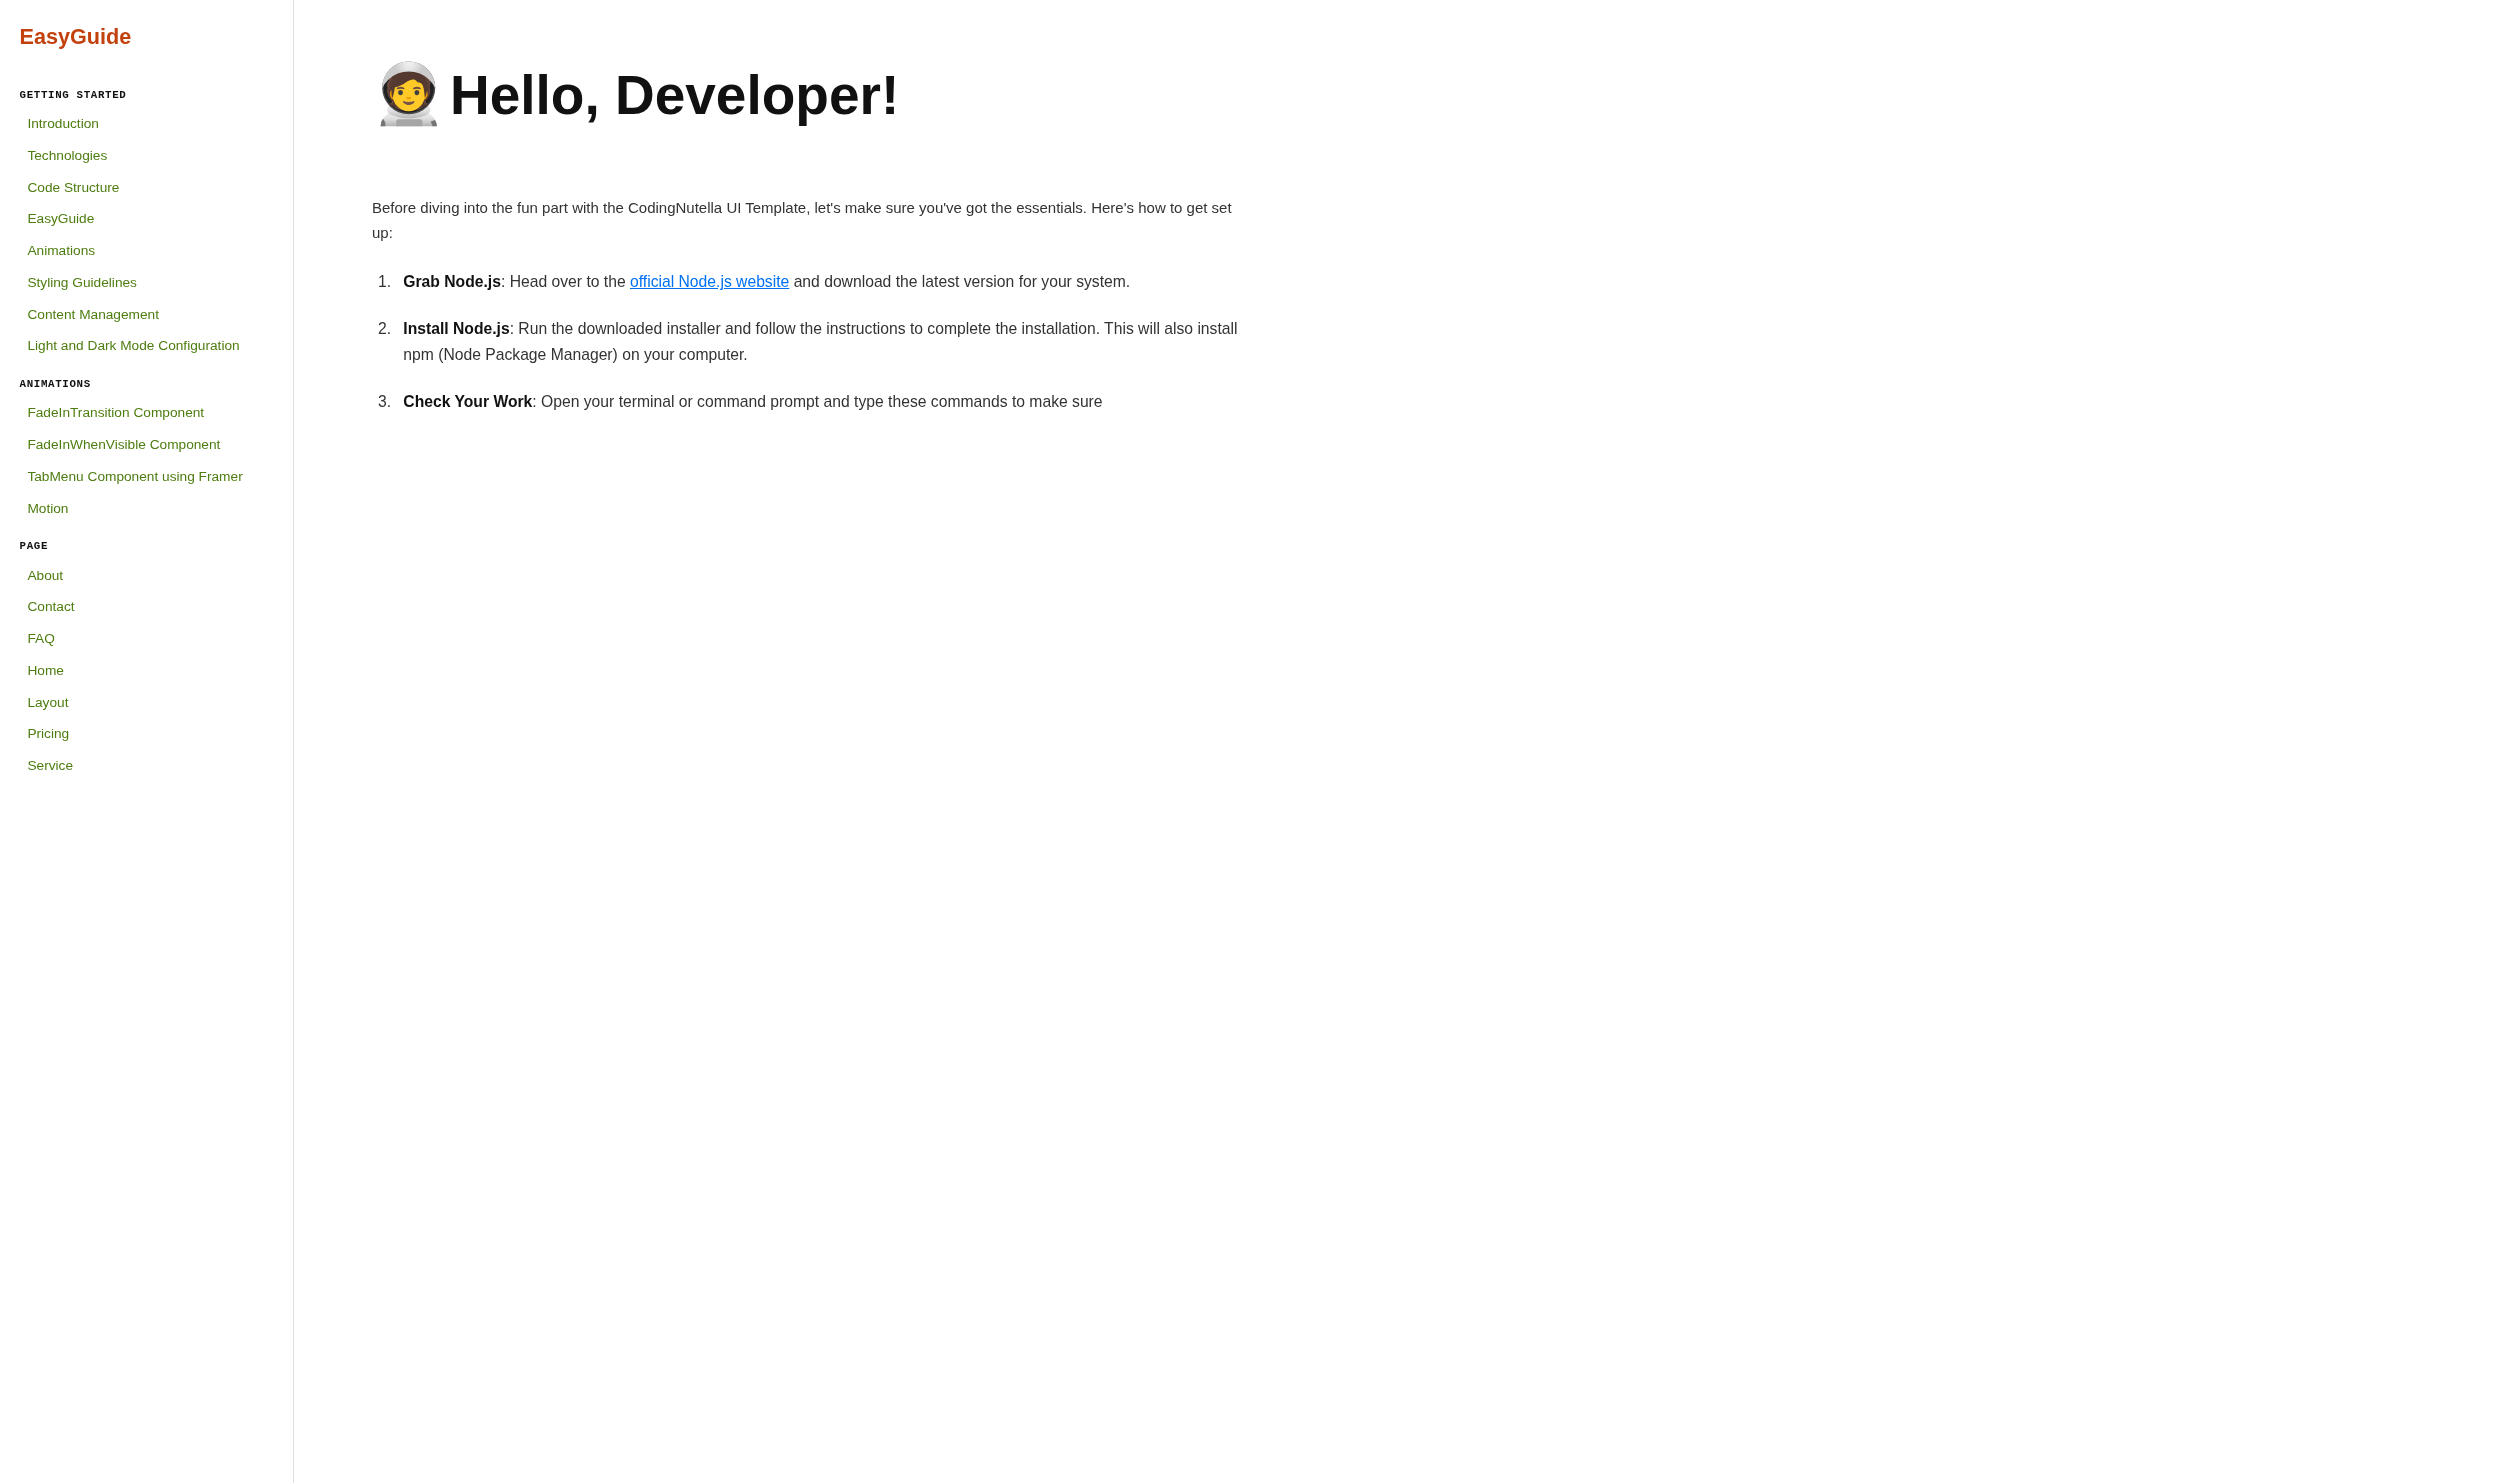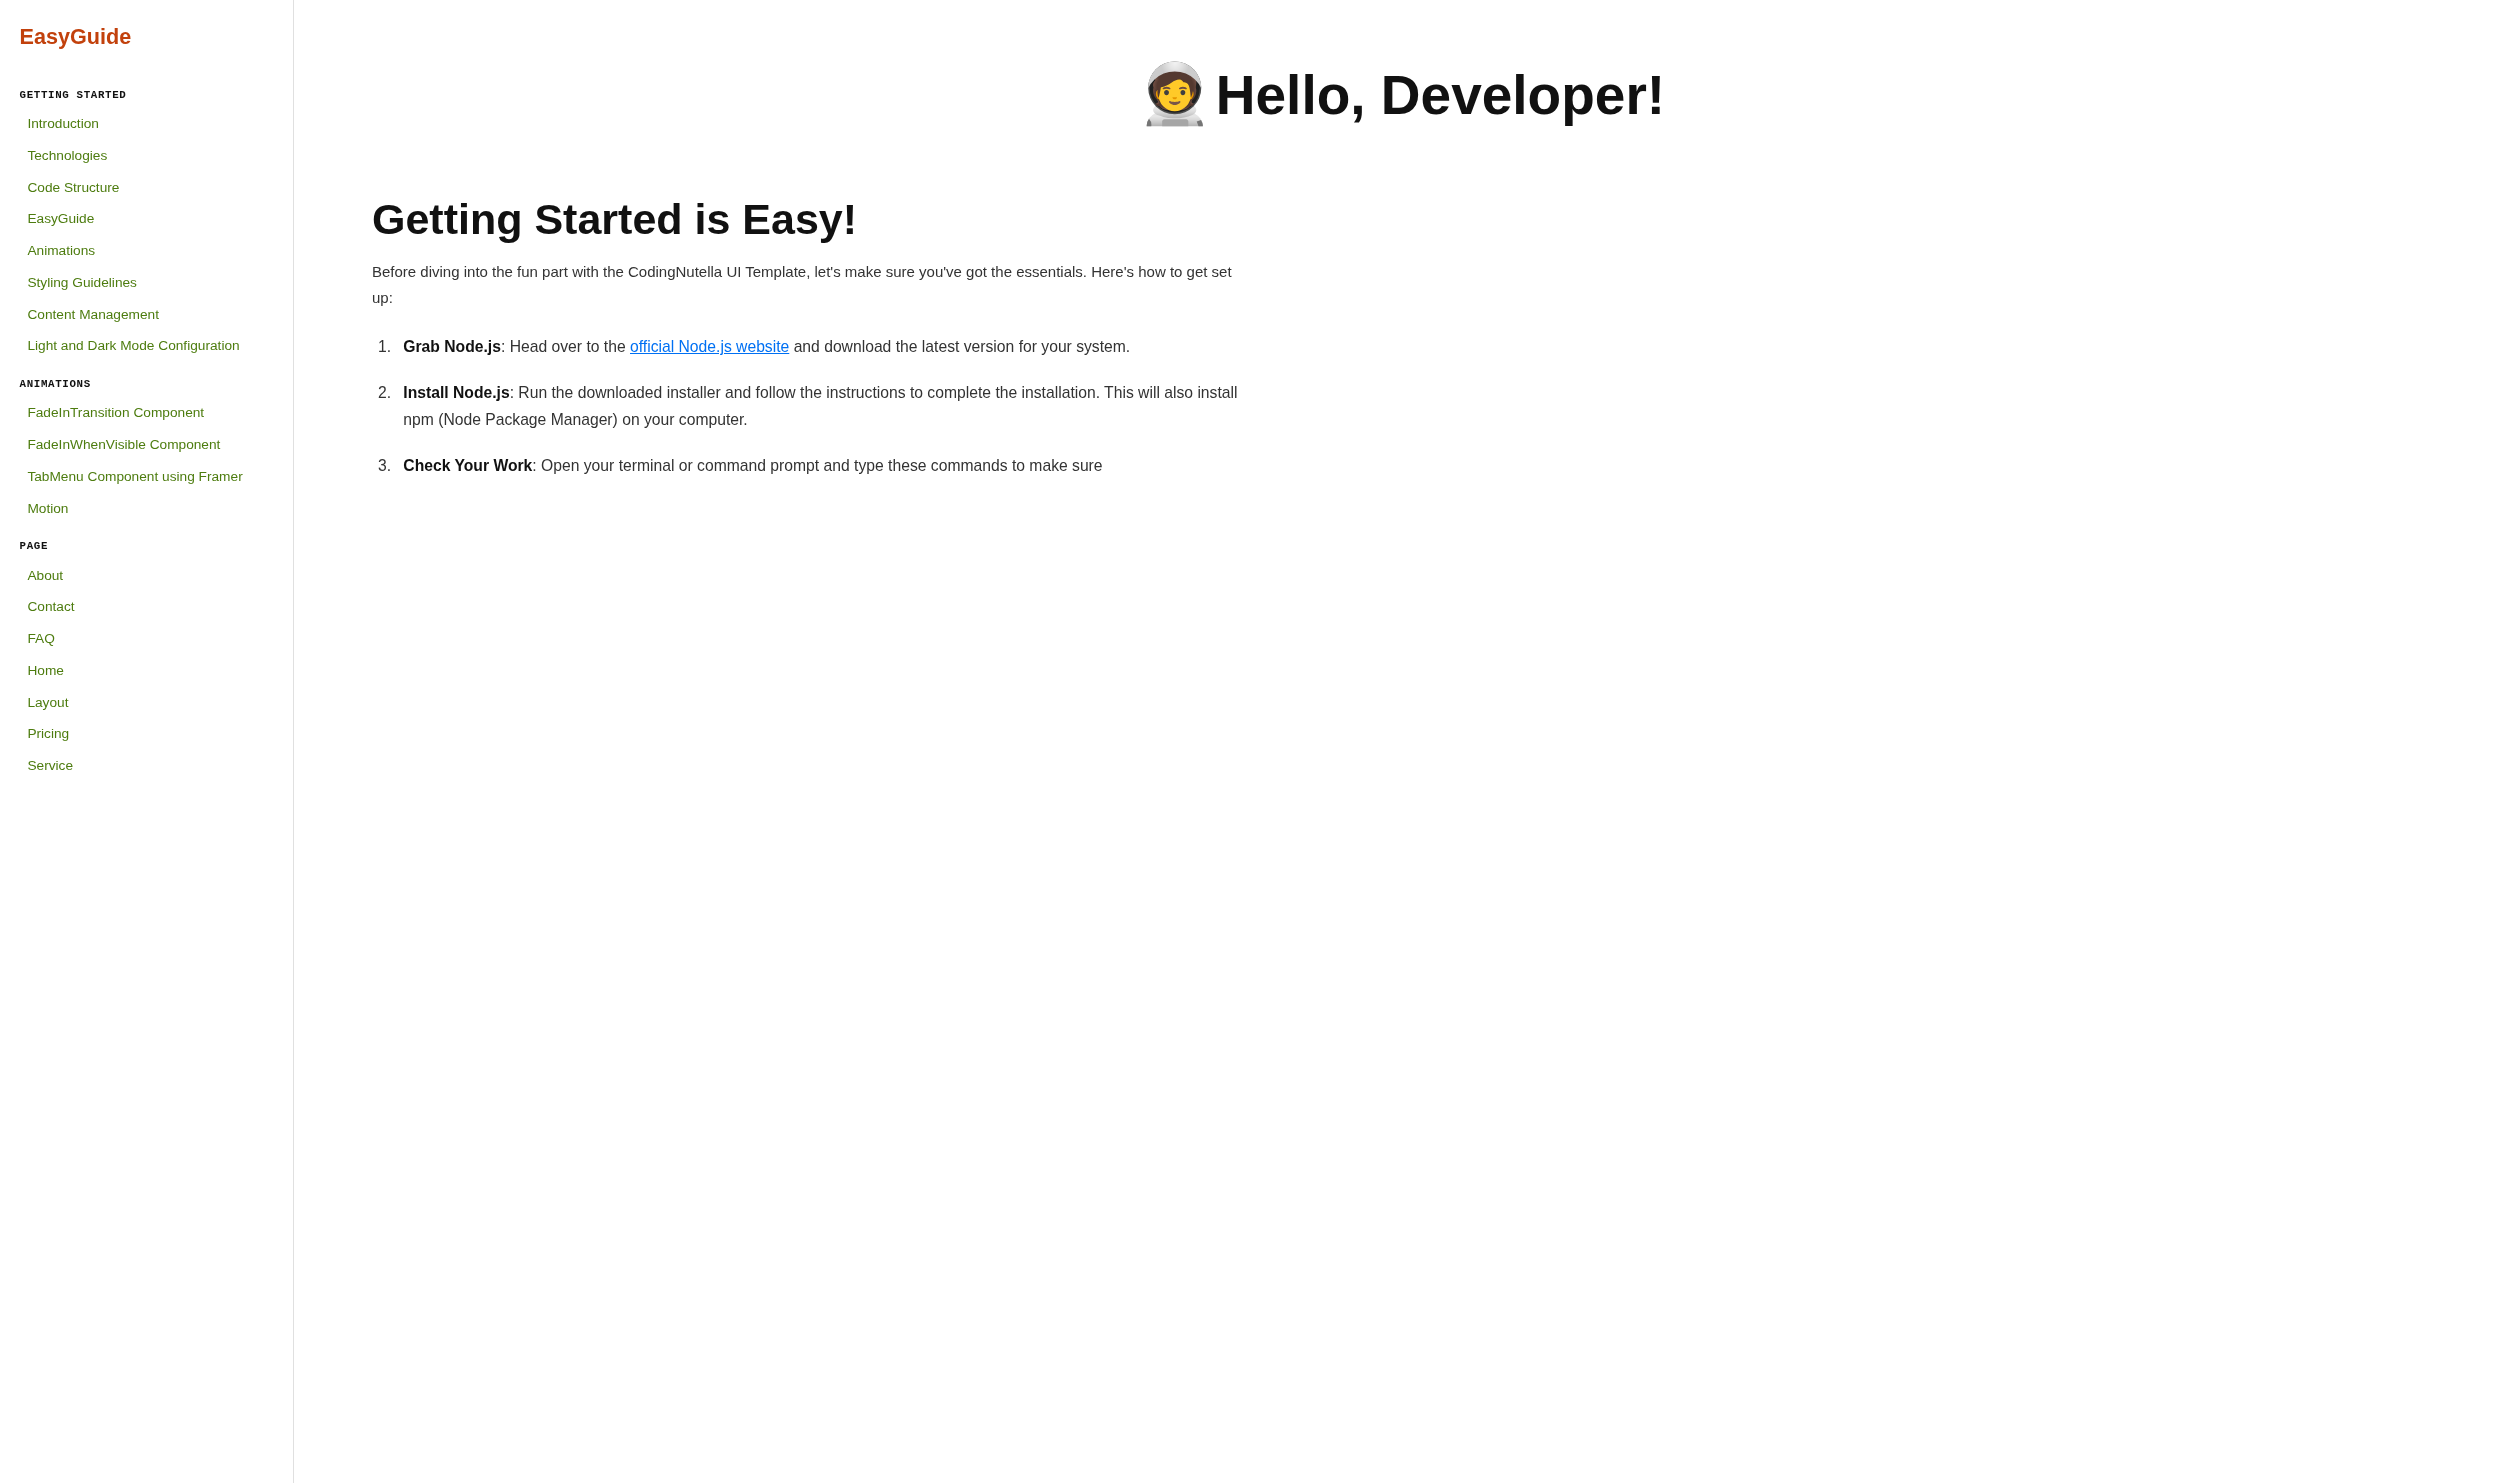--- a/index.html
+++ b/index.html
@@ -55,21 +55,20 @@
 
     
     #main {
       flex: 1;
       overflow-y: auto;
       background: #ffffff;
       padding: 59px 78px 78px 78px;
     }
 
     .hero-section {
-      text-align: center;
       margin-bottom: 59px;
     }
 
     .hero-emoji {
       font-size: 59px;
       display: inline-block;
       margin-bottom: 7.8px;
     }
 
     .hero-title {
@@ -169,21 +168,20 @@
 
 <main id="main">
   <div class="hero-section">
     <div>
       <span class="hero-emoji">🧑‍🚀</span>
       <span class="hero-title">Hello, Developer!</span>
     </div>
   </div>
 
   <div class="content-section">
-    <h2>Getting Started is Easy!</h2>
     <p>Before diving into the fun part with the CodingNutella UI Template, let's make sure you've got the essentials. Here's how to get set up:</p>
 
     <ol>
       <li>
         <strong>Grab Node.js</strong>: Head over to the <a href="#">official Node.js website</a> and download the latest version for your system.
       </li>
       <li>
         <strong>Install Node.js</strong>: Run the downloaded installer and follow the instructions to complete the installation. This will also install npm (Node Package Manager) on your computer.
       </li>
       <li>

